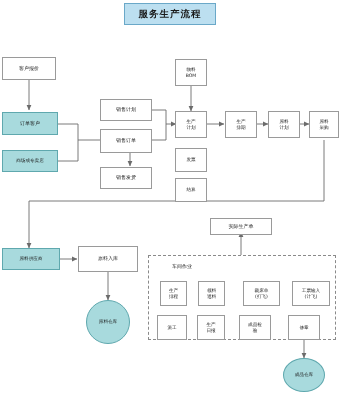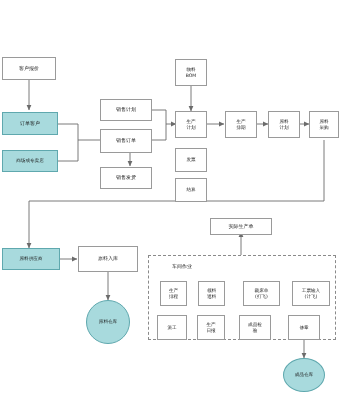--- a/index.html
+++ b/index.html
@@ -114,20 +114,21 @@
       <path d="M60,259 L77,259" marker-end="url(#ah)"></path>
 
       <path d="M108,272 L108,300" marker-end="url(#ah)"></path>
 
       <path d="M241,255 L241,232" marker-end="url(#ah)"></path>
 
       <path d="M304,340 L304,358" marker-end="url(#ah)"></path>
     </g>
   </svg>
 
+  <div class="node title-box" style="left:124px; top:3px; width:92px; height:22px;">服务生产流程</div>
 
   <div class="node rect t5" style="left:2px; top:57px; width:54px; height:23px;">客户报价</div>
 
   <div class="node fill-cyan t5" style="left:2px; top:112px; width:56px; height:23px;">订单客户</div>
 
   <div class="node fill-cyan t45" style="left:2px; top:150px; width:56px; height:22px;">商场或专卖店</div>
 
   <div class="node rect t5" style="left:100px; top:99px; width:52px; height:22px;">销售计划</div>
 
   <div class="node rect t5" style="left:100px; top:129px; width:52px; height:24px;">销售订单</div>

